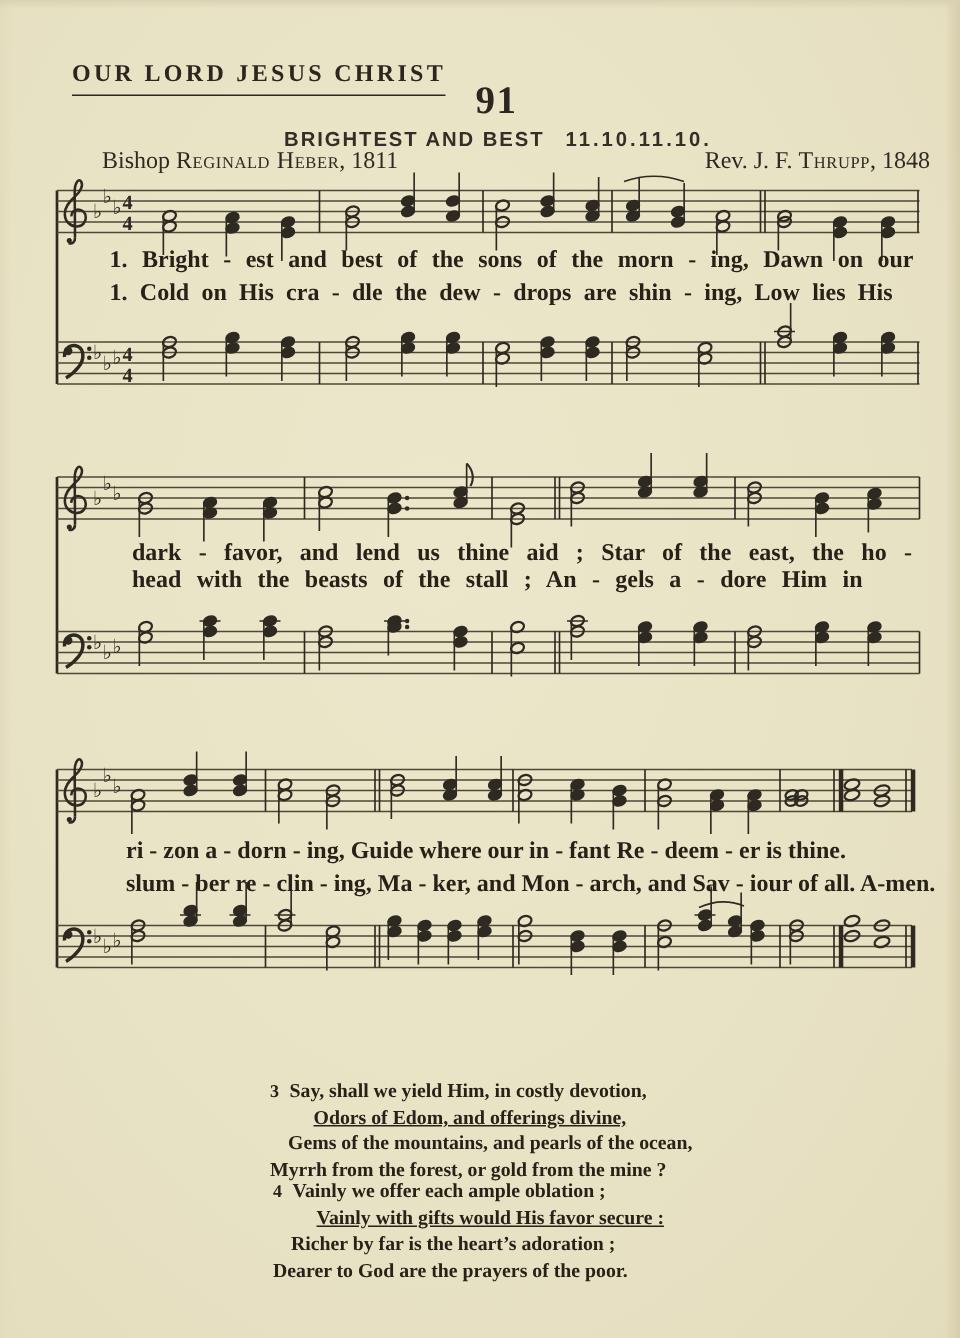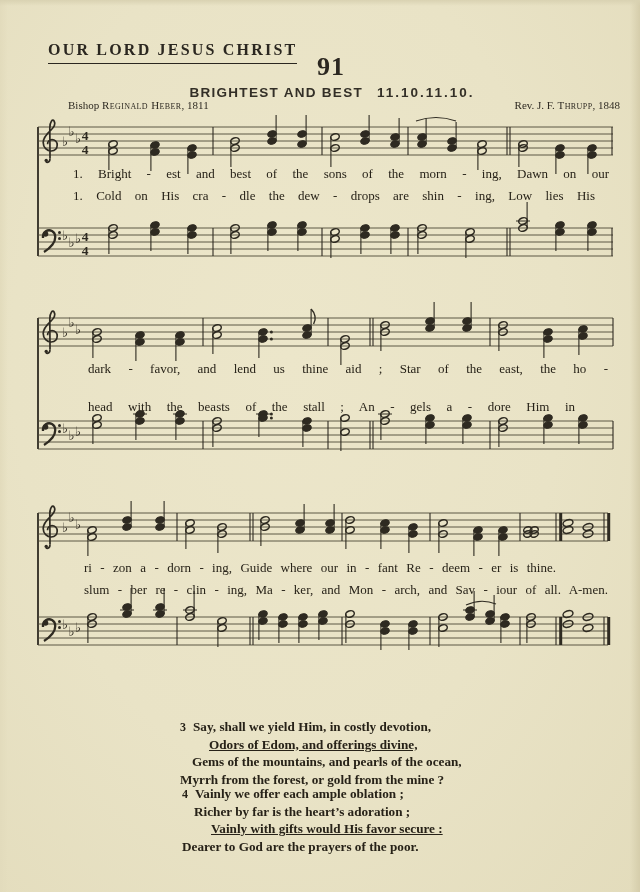--- a/index.html
+++ b/index.html
@@ -21,26 +21,26 @@
   #hymn-number{
     top:52px;left:0;width:662px;text-align:center;
     font-size:26px;font-weight:bold;letter-spacing:1px;
   }
   #title-line{
     top:85px;left:0;width:664px;text-align:center;
     font-family:"Liberation Sans", sans-serif;font-size:13.5px;font-weight:bold;
     letter-spacing:1.3px;white-space:nowrap;color:#332f27;
   }
   #title-line .meter{margin-left:14px;letter-spacing:2px;}
-  .credit{top:99px;font-size:11px;white-space:nowrap;color:#2e2a22;}
+  .credit{top:99px;font-size:16px;white-space:nowrap;color:#2e2a22;}
   #author{left:68px;}
   #composer{right:20px;text-align:right;}
   .sc{font-variant:small-caps;letter-spacing:.4px;}
   .lyric{
-    font-size:13px;font-weight:normal;color:#272218;white-space:nowrap;
+    font-size:16px;font-weight:bold;color:#272218;white-space:nowrap;
     text-align:justify;text-align-last:justify;line-height:13px;
   }
   .verse{font-size:13.2px;font-weight:bold;color:#272218;}
   .verse .vline{height:17.6px;line-height:17.6px;white-space:nowrap;}
   .verse .vnum{font-size:12px;margin-right:7px;font-weight:bold;}
   .ind1{margin-left:0;}
   .ind2{margin-left:29px;text-decoration:underline;}
   .ind3{margin-left:12px;}
   .ind4{}
   #music-svg{top:0;left:0;pointer-events:none;}
@@ -779,36 +779,36 @@
           </g>
           <path d="M 466 605 Q 481 598 496 604" fill="none" stroke="#2e2a21" stroke-width="1.1"></path>
         </g>
       </g>
     </svg>
 
   <div class="abs lyric" style="top:167px;left:73px;width:536px;">1. Bright - est and best of the sons of the morn - ing, Dawn on our</div>
   <div class="abs lyric" style="top:189px;left:73px;width:522px;">1. Cold on His cra - dle the dew - drops are shin - ing, Low lies His</div>
 
   <div class="abs lyric" style="top:362px;left:88px;width:520px;">dark - favor, and lend us thine aid ; Star of the east, the ho -</div>
-  <div class="abs lyric" style="top:400px;left:88px;width:487px;">head with the beasts of the stall ; An - gels a - dore Him in</div>
+  <div class="abs lyric" style="top:380px;left:88px;width:487px;">head with the beasts of the stall ; An - gels a - dore Him in</div>
 
   <div class="abs lyric" style="top:561px;left:84px;width:472px;">ri - zon a - dorn - ing, Guide where our in - fant Re - deem - er is thine.</div>
   <div class="abs lyric" style="top:583px;left:84px;width:524px;">slum - ber re - clin - ing, Ma - ker, and Mon - arch, and Sav - iour of all. A-men.</div>
 
   <div class="abs verse" style="top:718px;left:180px;">
     <div class="vline ind1">
       <span class="vnum">3</span><span>Say, shall we yield Him, in costly devotion,</span>
     </div>
     <div class="vline ind2">Odors of Edom, and offerings divine,</div>
     <div class="vline ind3">Gems of the mountains, and pearls of the ocean,</div>
     <div class="vline ind4">Myrrh from the forest, or gold from the mine ?</div>
   </div>
 
   <div class="abs verse" style="top:785px;left:182px;">
     <div class="vline ind1">
       <span class="vnum">4</span><span>Vainly we offer each ample oblation ;</span>
     </div>
+    <div class="vline ind2">Vainly with gifts would His favor secure :</div>
     <div class="vline ind3">Richer by far is the heart’s adoration ;</div>
-    <div class="vline ind2">Vainly with gifts would His favor secure :</div>
     <div class="vline ind4">Dearer to God are the prayers of the poor.</div>
   </div>
 
 </div>
 
 </body></html>

